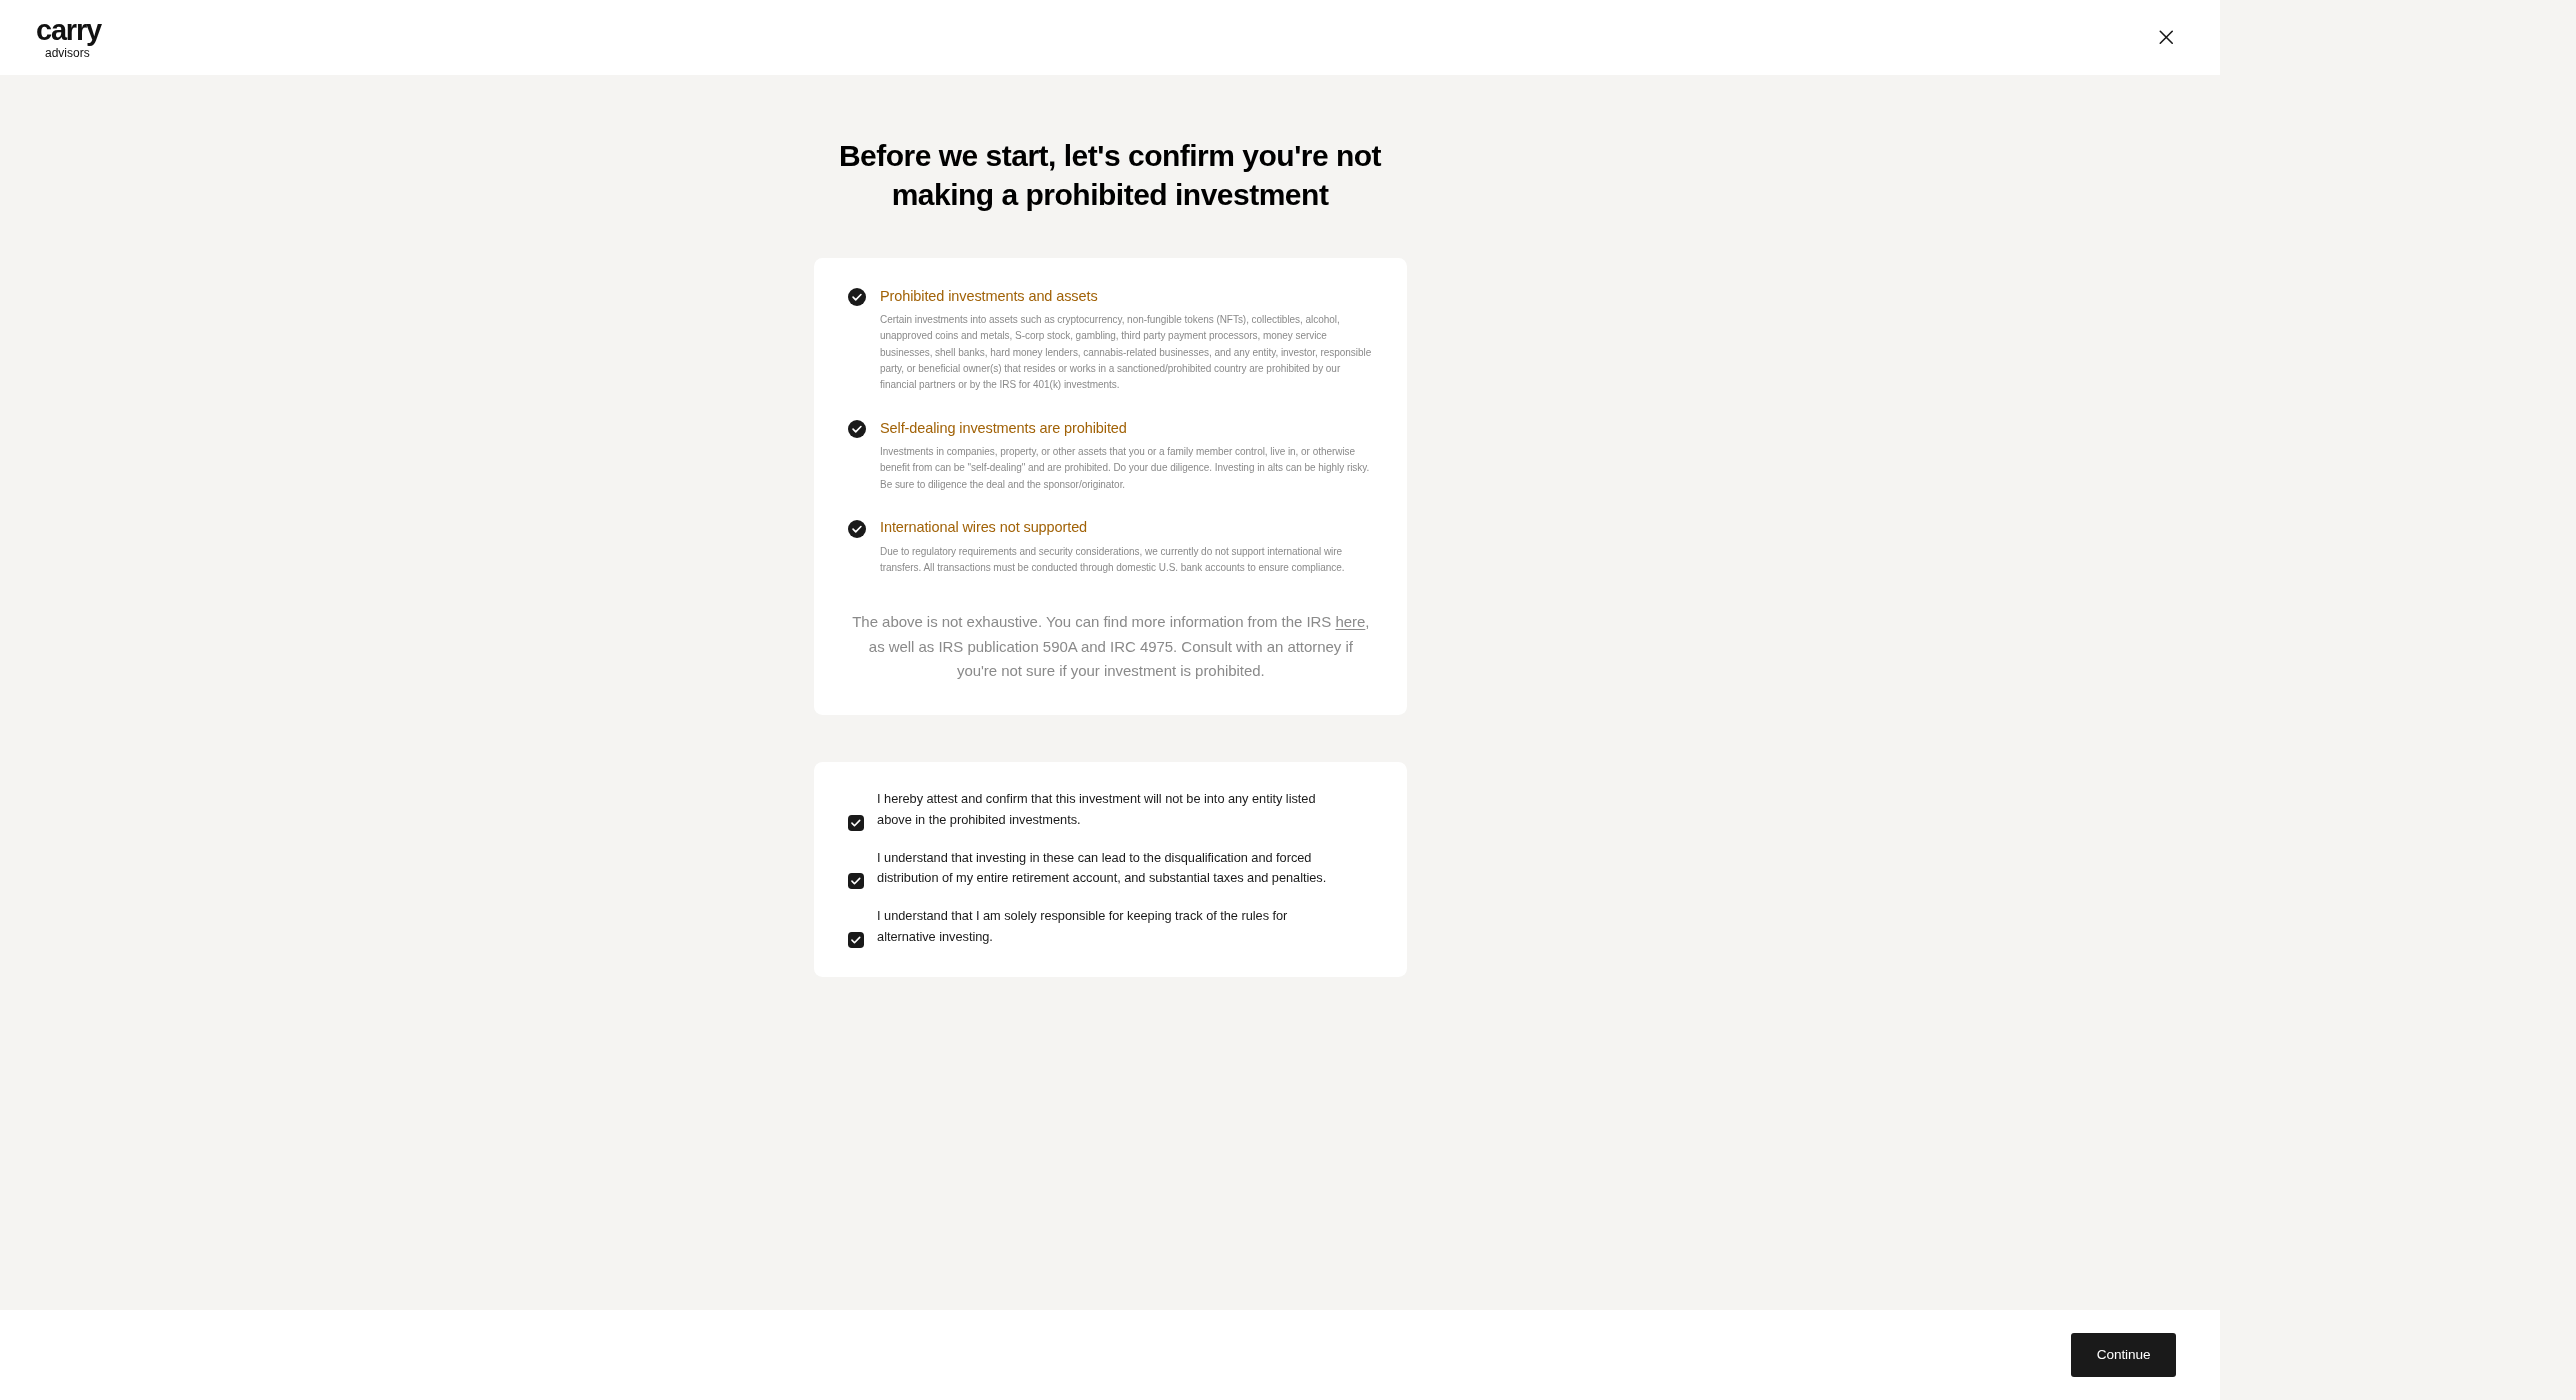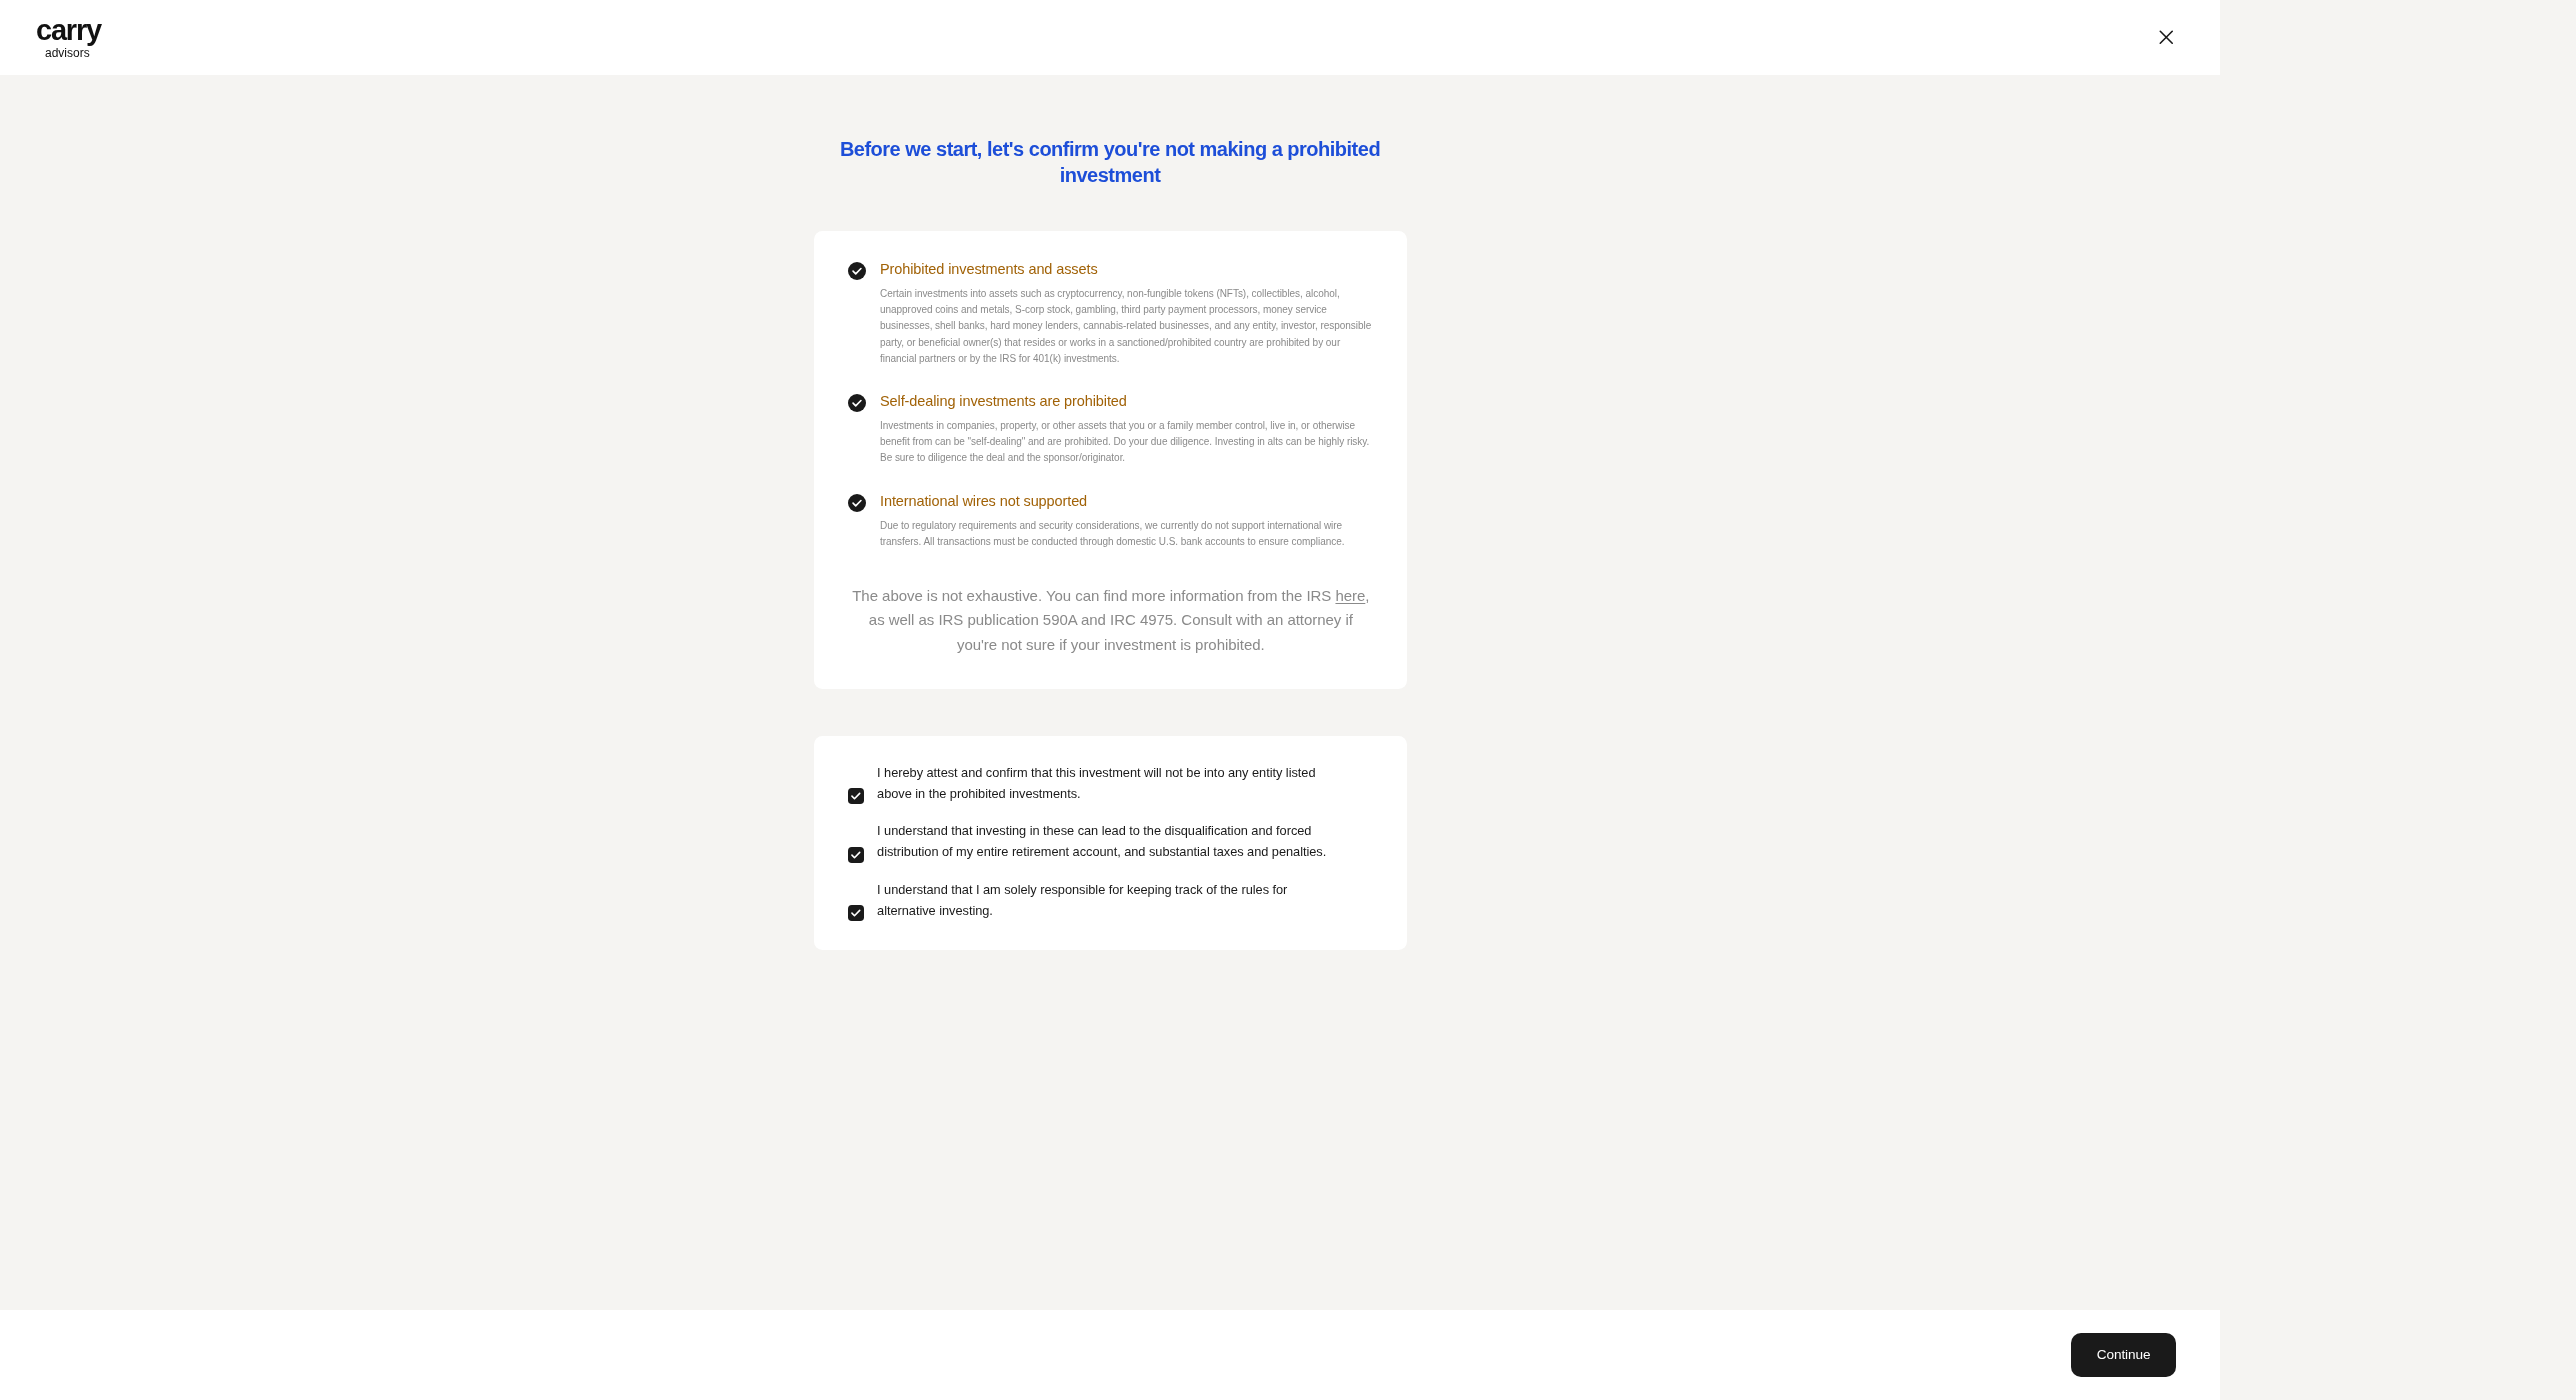--- a/index.html
+++ b/index.html
@@ -81,26 +81,26 @@
     position: relative;
   }
 
   .content {
     width: 593px;
     margin: 0 auto;
     padding-top: 61px;
   }
 
   .page-title {
-    font-size: 20px;
+    font-size: 30px;
     line-height: 1.31;
     font-weight: 700;
     letter-spacing: -0.5px;
     text-align: center;
-    color: #1d4ed8;
+    color: #000000;
     margin: 0 auto 43px auto;
     width: 622px;
     margin-left: -14.5px;
   }
 
   
   .card {
     background: #ffffff;
     border-radius: 8.5px;
     width: 593px;
@@ -197,21 +197,21 @@
     display: flex;
     align-items: center;
     justify-content: flex-end;
     padding-right: 44px;
   }
 
   .continue-btn {
     background: #1a1a1a;
     color: #ffffff;
     border: none;
-    border-radius: 10px;
+    border-radius: 3px;
     font-family: "Liberation Sans", "DejaVu Sans", sans-serif;
     font-size: 13.6px;
     font-weight: 400;
     letter-spacing: -0.1px;
     padding: 13.6px 25.6px;
     cursor: pointer;
     line-height: 1.2;
   }
 </style>
 </head>

